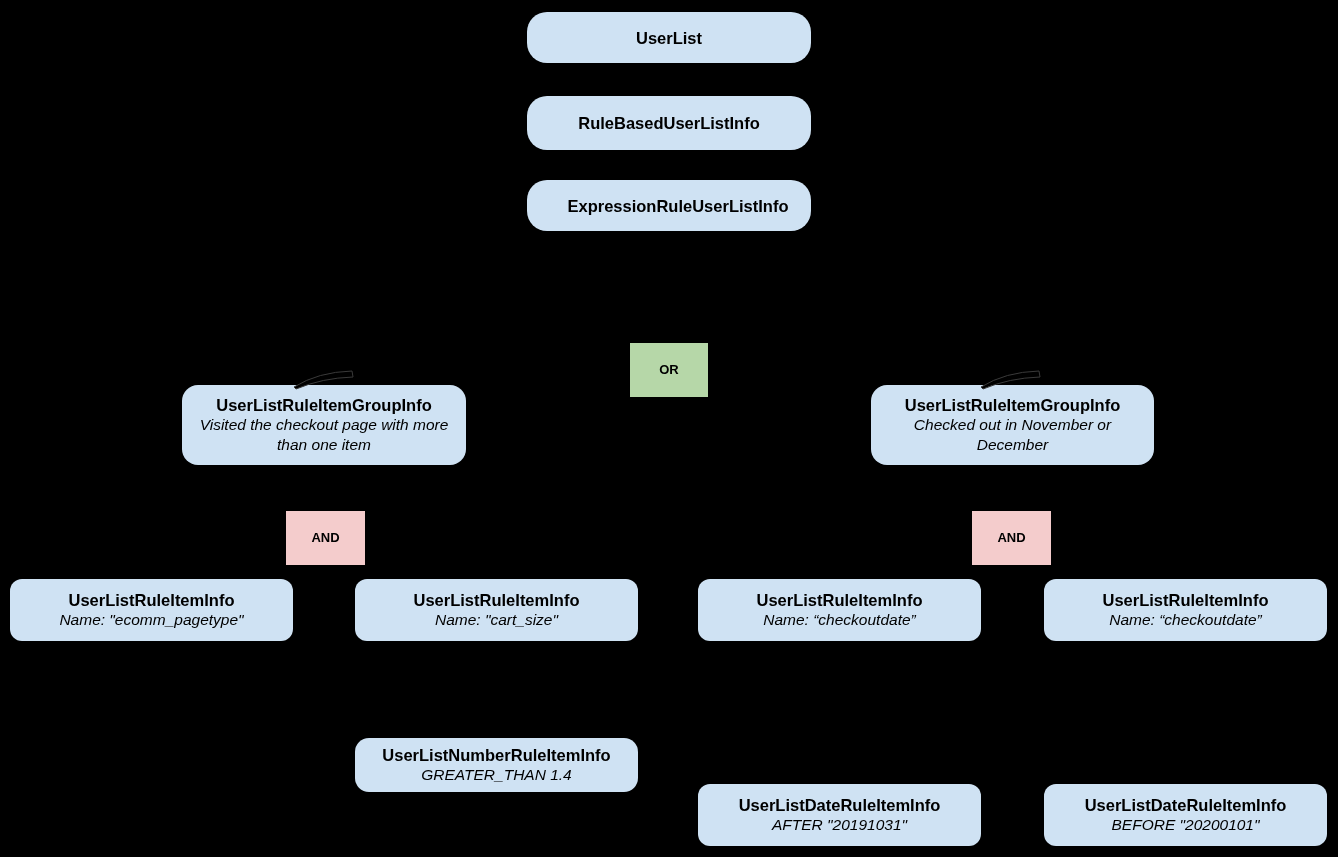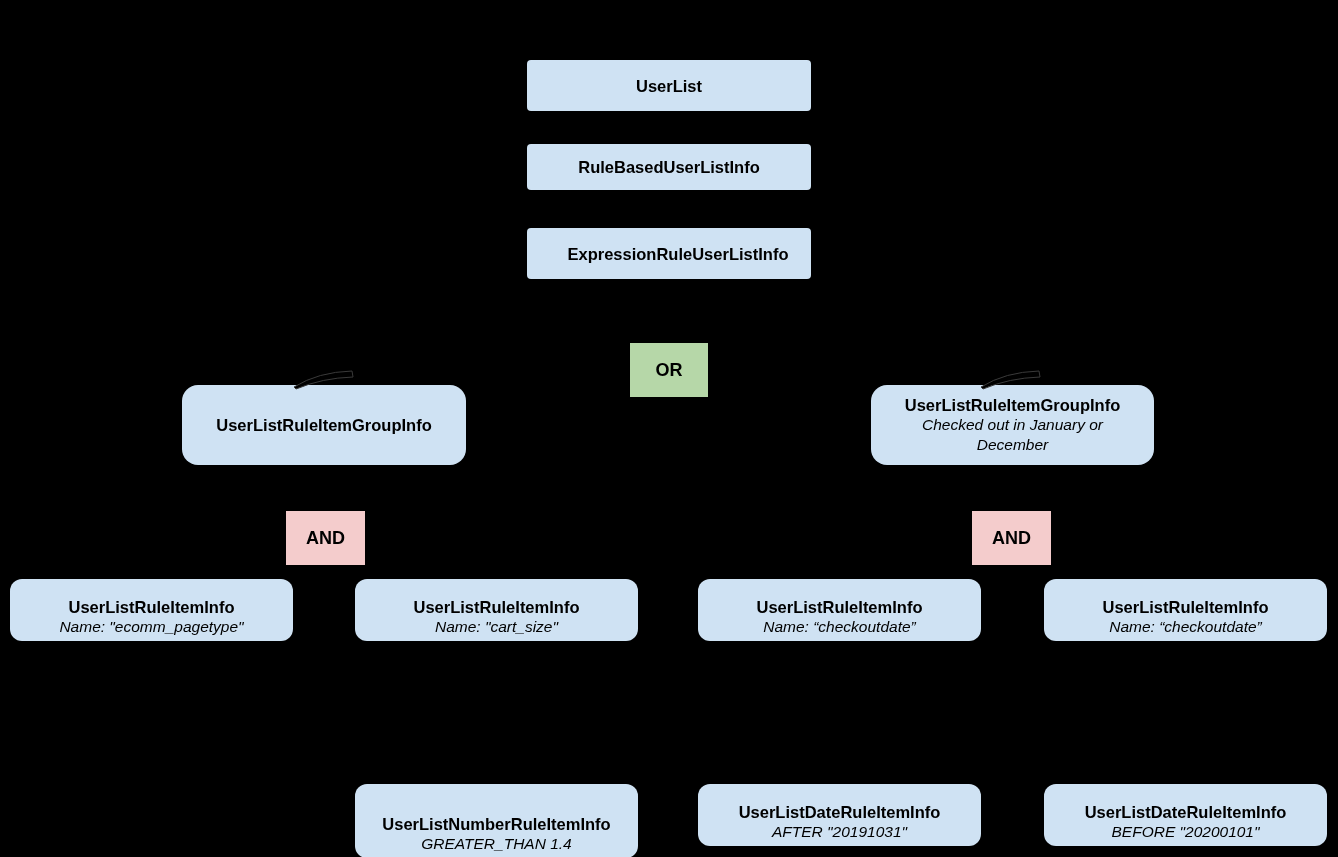--- a/index.html
+++ b/index.html
@@ -22,68 +22,66 @@
   .node{
     position:absolute;
     display:flex;flex-direction:column;
     align-items:center;justify-content:center;
     text-align:center;
     color:var(--text);
     line-height:20px;
   }
   .class-box{
     background:var(--class-fill);
-    border-radius:4px;
-    margin-top:48px;
+    border-radius:20px;
   }
   .group-box{
     background:var(--class-fill);
     border-radius:16px;
     padding:0 14px;
   }
   .item-box{
     background:var(--class-fill);
     border-radius:12px;
     padding:4px 10px;
-    justify-content:flex-end;
   }
   .op-box{
     font-weight:bold;
-    font-size:18px;
+    font-size:13px;
   }
   .op-or{background:var(--or-fill);}
   .op-and{background:var(--and-fill);}
   .node-title{
     font-weight:bold;
     font-size:16.5px;
   }
   .node-desc{
     font-style:italic;
     font-size:15.5px;
   }
   
   #n-userlist          {left:527px;top:12px; width:284px;height:51px;}
-  #n-rulebased         {left:527px;top:96px; width:284px;height:46px;}
+  #n-rulebased         {left:527px;top:96px; width:284px;height:54px;}
   #n-expressionrule    {left:527px;top:180px;width:284px;height:51px;padding-left:18px;}
   #n-userlistrule      {left:527px;top:265px;width:284px;height:51px;}
   
   #n-or                {left:630px;top:343px;width:78px;height:54px;}
   #n-and-left          {left:286px;top:511px;width:79px;height:54px;}
   #n-and-right         {left:972px;top:511px;width:79px;height:54px;}
   
   #n-group-left        {left:182px;top:385px;width:284px;height:80px;}
   #n-group-right       {left:871px;top:385px;width:283px;height:80px;}
   
   #n-item-ecomm        {left:10px;  top:579px;width:283px;height:62px;}
   #n-item-cart         {left:355px; top:579px;width:283px;height:62px;}
   #n-item-checkout-l   {left:698px; top:579px;width:283px;height:62px;}
   #n-item-checkout-r   {left:1044px;top:579px;width:283px;height:62px;}
   
   #n-leaf-string       {left:10px;  top:784px;width:283px;height:62px;}
-  #n-leaf-number       {left:355px; top:784px;width:283px;height:74px;}
+  #n-leaf-number       {left:355px; top:738px;width:283px;height:54px;border-radius:14px;}
   #n-leaf-date-after   {left:698px; top:784px;width:283px;height:62px;}
   #n-leaf-date-before  {left:1044px;top:784px;width:283px;height:62px;}
   
   #arrow-overlay{
     position:absolute;left:0;top:0;width:1338px;height:857px;
     pointer-events:none;
     z-index:5;
   }
 </style>
 </head>
@@ -100,24 +98,25 @@
   <div class="node class-box" id="n-expressionrule">
     <span class="node-title">ExpressionRuleUserListInfo</span>
   </div>
 
   <div class="node op-box op-or" id="n-or">
     <span>OR</span>
   </div>
 
   <div class="node group-box" id="n-group-left">
     <span class="node-title">UserListRuleItemGroupInfo</span>
+    <span class="node-desc">Visited the checkout page with more than one item</span>
   </div>
   <div class="node group-box" id="n-group-right">
     <span class="node-title">UserListRuleItemGroupInfo</span>
-    <span class="node-desc">Checked out in January or December</span>
+    <span class="node-desc">Checked out in November or December</span>
   </div>
 
   <div class="node op-box op-and" id="n-and-left">
     <span>AND</span>
   </div>
   <div class="node op-box op-and" id="n-and-right">
     <span>AND</span>
   </div>
 
   <div class="node item-box" id="n-item-ecomm">

